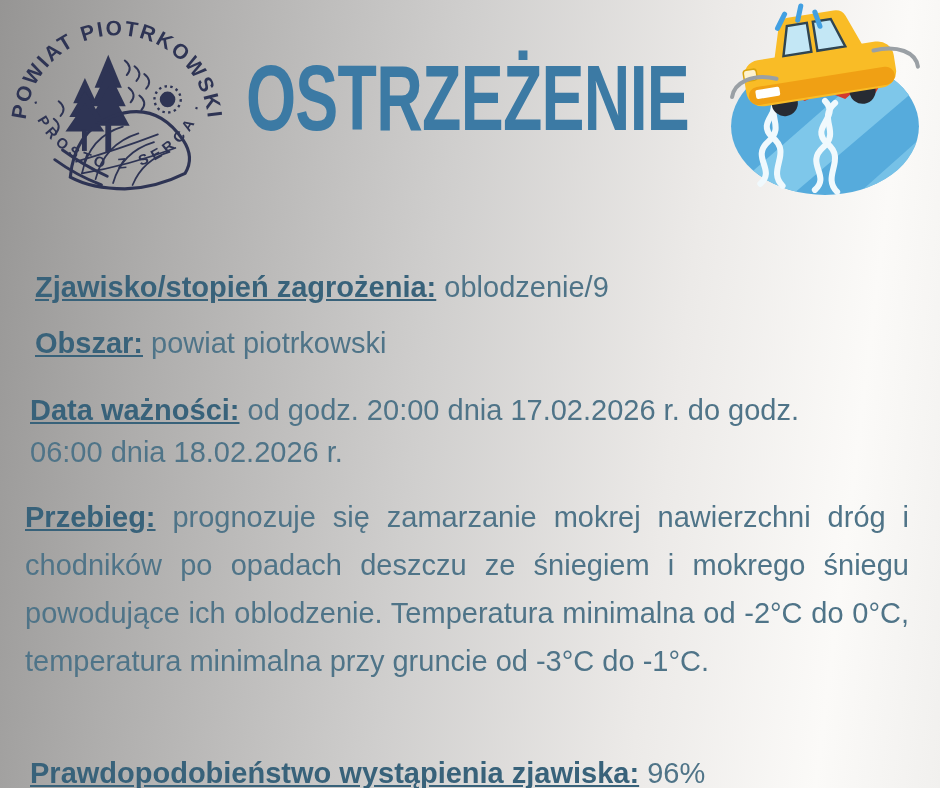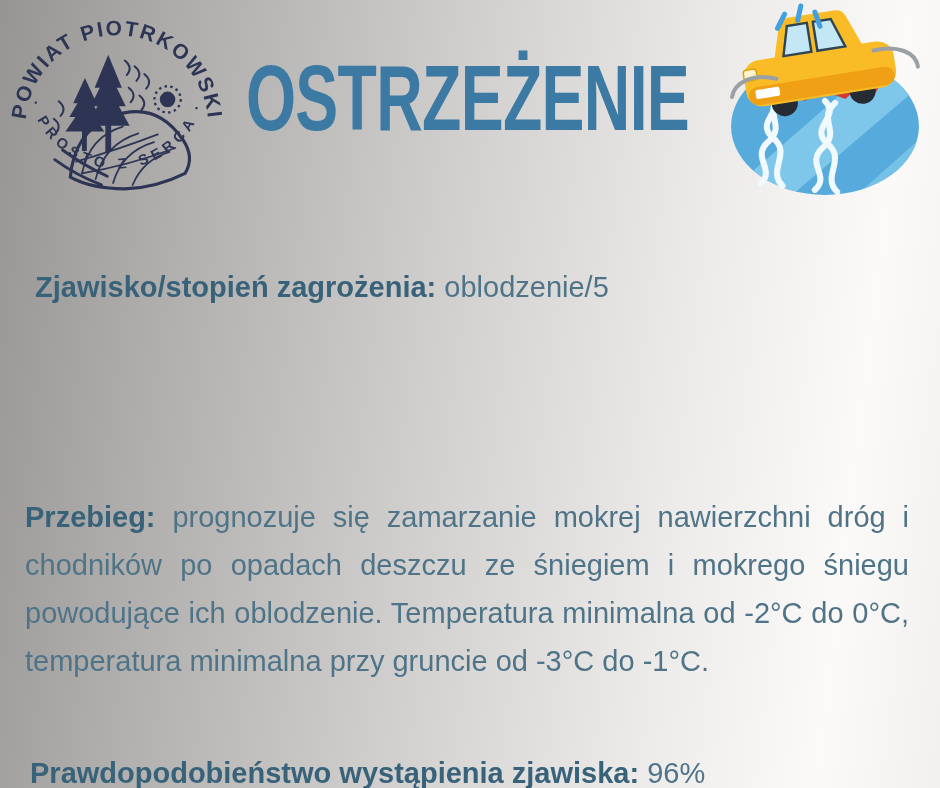--- a/index.html
+++ b/index.html
@@ -18,21 +18,21 @@
     display:flex;align-items:flex-start;justify-content:center;
   }
   .title-wrap h1{
     margin:0;font-size:92px;font-weight:800;line-height:1;
     color:#3c7aa4;letter-spacing:-1px;white-space:nowrap;
     transform:scaleX(0.70);transform-origin:center;
   }
   .car-illustration{position:absolute;left:724px;top:0;width:202px;height:202px;}
   
   .field{position:absolute;font-size:29px;color:#4f7488;line-height:40px;}
-  .field b{color:#38627a;font-weight:700;}
+  .field b{color:#38627a;font-weight:700;text-decoration:underline;}
   .f0{left:35px;top:238px;}
   .f1{left:35px;top:294px;}
   .f2{left:30px;top:360px;width:800px;line-height:42px;}
   .f3{left:25px;top:464px;width:884px;line-height:48px;text-align:justify;}
   .f4{left:30px;top:724px;}
 </style>
 </head>
 <body>
 
 <div class="poster">
@@ -131,21 +131,23 @@
       <line x1="76" y1="6" x2="73" y2="20"></line>
       <line x1="90" y1="12" x2="95" y2="26"></line>
     </g>
 
     <g fill="none" stroke="#9aa0a5" stroke-width="4" stroke-linecap="round">
       <path d="M8,96 c2,-14 20,-24 44,-18"></path>
       <path d="M192,66 c-2,-14 -20,-22 -44,-16"></path>
     </g>
   </svg>
 
-  <p class="field f0"><b>Zjawisko/stopień zagrożenia:</b><span> oblodzenie/5</span></p>
+  <p class="field f0"><b>Zjawisko/stopień zagrożenia:</b><span> oblodzenie/9</span></p>
 
+  <p class="field f1"><b>Obszar:</b><span> powiat piotrkowski</span></p>
 
+  <p class="field f2"><b>Data ważności:</b><span> od godz. 20:00 dnia 17.02.2026 r. do godz. 06:00 dnia 18.02.2026 r.</span></p>
 
   <p class="field f3"><b>Przebieg:</b><span> prognozuje się zamarzanie mokrej nawierzchni dróg i chodników po opadach deszczu ze śniegiem i mokrego śniegu powodujące ich oblodzenie. Temperatura minimalna od -2°C do 0°C, temperatura minimalna przy gruncie od -3°C do -1°C.</span></p>
 
   <p class="field f4"><b>Prawdopodobieństwo wystąpienia zjawiska:</b><span> 96%</span></p>
 
 </div>
 
 </body></html>

